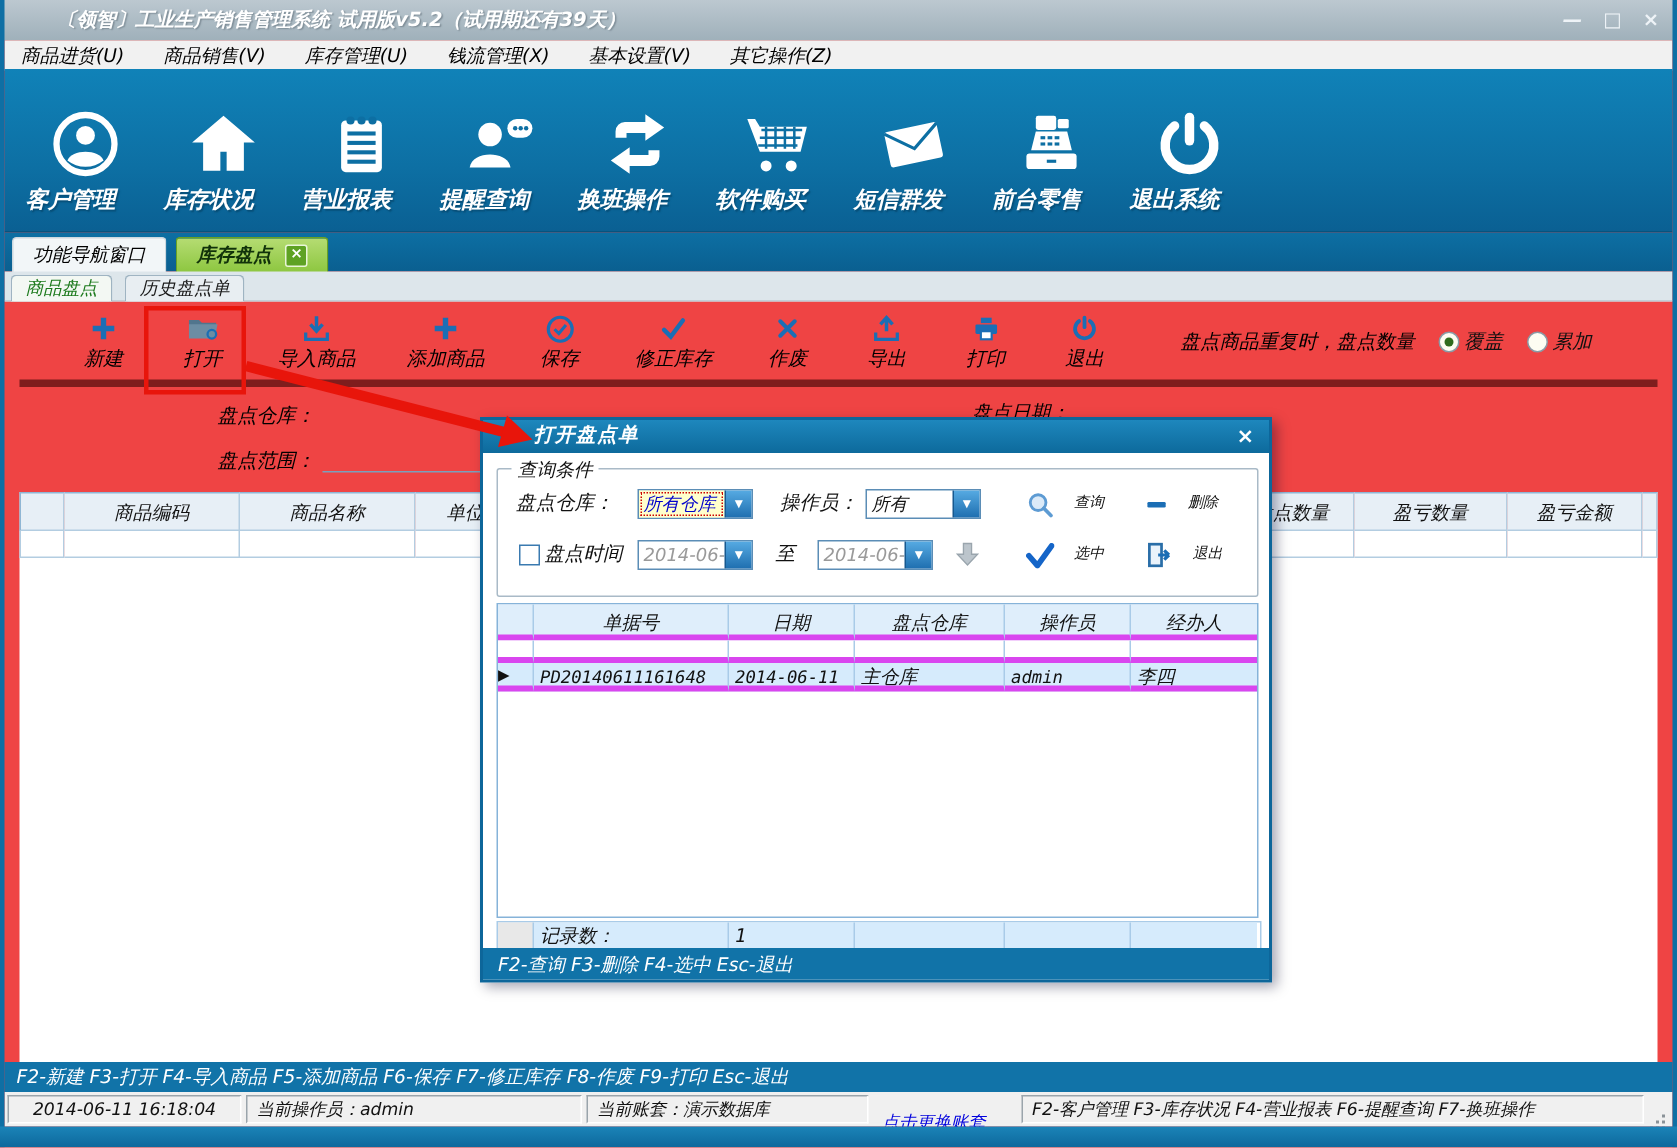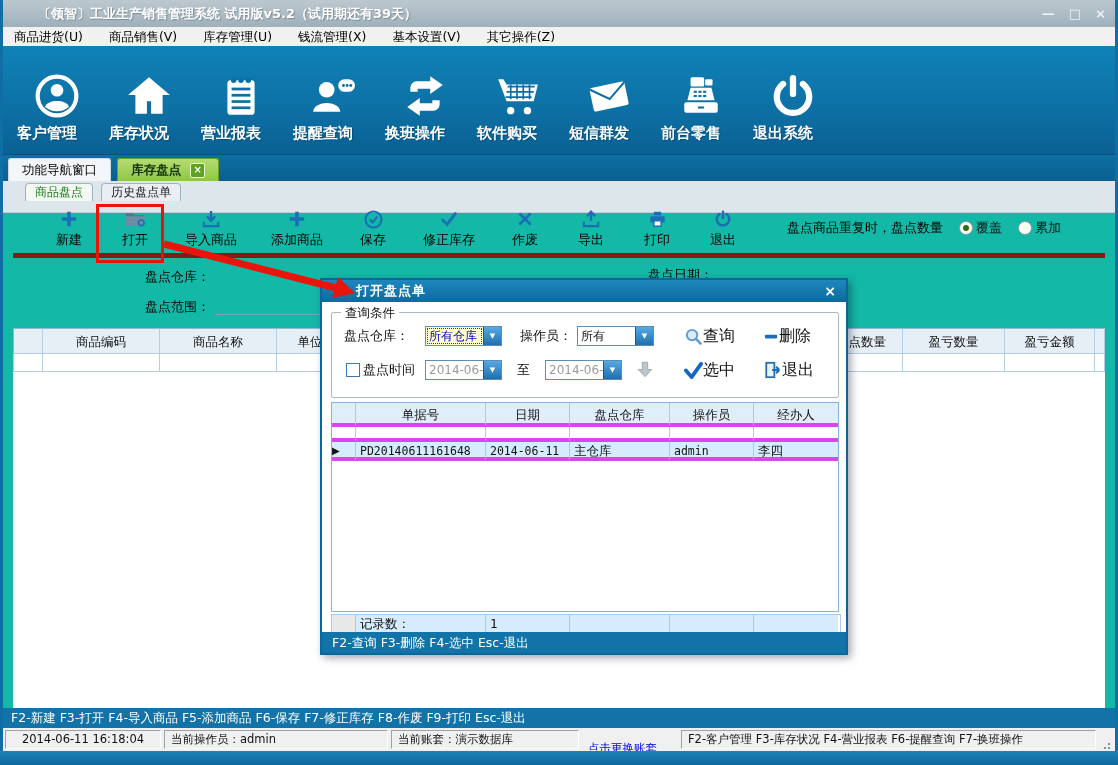--- a/index.html
+++ b/index.html
@@ -1,17 +1,17 @@
 <!DOCTYPE html>
 <html><head>
 <meta charset="utf-8">
 <style>
   html,body{margin:0;padding:0;}
-  #app{position:relative;width:1118px;height:765px;background:#14b8a6;overflow:hidden;
-       font-family:"DejaVu Sans","Liberation Sans",sans-serif;font-size:13px;color:#111;}
+  #app{position:relative;width:1118px;height:765px;background:#ef4444;overflow:hidden;
+       font-family:"DejaVu Sans","Liberation Sans",sans-serif;font-size:13px;color:#111;font-style:italic;}
   .edge{position:absolute;top:0;width:3px;height:765px;background:#0f6fa4;z-index:4;}
   .edge-l{left:0;} .edge-r{right:0;}
 
   
   #titlebar{position:absolute;left:0;top:0;width:1118px;height:27px;
     background:linear-gradient(#bcc8d0,#9fb0ba);color:#fff;font-weight:bold;
     line-height:27px;padding-left:38px;box-sizing:border-box;text-shadow:1px 1px 1px #7d8c96;}
   #win-controls{position:absolute;right:12px;top:0;height:27px;display:flex;gap:14px;align-items:center;
     color:#eef3f7;font-weight:bold;font-size:13px;text-shadow:none;}
   #win-controls span{cursor:default;}
@@ -34,22 +34,22 @@
     background:linear-gradient(#0d6fa3,#0a5f90);padding:3px 0 0 5px;box-sizing:border-box;}
   .tab{display:inline-flex;align-items:center;height:23px;padding:0 13px;font-size:12.5px;
     border-radius:3px 3px 0 0;margin-right:2px;cursor:pointer;}
   .tab-plain{background:#f2f6f8;color:#000;border:1px solid #cdd8df;border-bottom:0;}
   .tab-green{background:linear-gradient(#b5dc72,#8cc63f);color:#11320a;font-weight:bold;
     border:1px solid #69a124;border-bottom:0;}
   .tab-close{display:inline-block;width:13px;height:13px;margin-left:9px;background:#5ea223;
     border:1px solid #e9f5d8;color:#fff;font-size:10px;line-height:12px;text-align:center;border-radius:2px;}
 
   
-  #subtabstrip{position:absolute;left:3px;top:181px;width:1112px;height:32px;background:#dde6eb;
-    border-bottom:1px solid #c2cfd8;padding-left:22px;box-sizing:border-box;}
+  #subtabstrip{position:absolute;left:3px;top:181px;width:1112px;height:20px;background:#dde6eb;
+    border-bottom:1px solid #c2cfd8;padding-left:4px;box-sizing:border-box;}
   .subtab{display:inline-block;height:17px;line-height:17px;margin-top:2px;padding:0 9px;font-size:12px;
     border:1px solid #9fb4c2;border-bottom:0;border-radius:4px 4px 0 0;margin-right:4px;cursor:pointer;}
   .subtab-active{background:#f3f8f3;color:#1c7a1c;}
   .subtab-plain{background:#e8eef2;color:#1a1a1a;}
 
   
   #actionbar{position:absolute;left:13px;top:202px;width:1092px;height:56px;
     display:flex;align-items:center;border-bottom:5px solid #7f1d1d;box-sizing:border-box;padding-left:28px;}
   .ab-btn{width:56px;text-align:center;cursor:pointer;margin-right:10px;flex:none;}
   .ab-wide{width:76px;}
@@ -92,21 +92,21 @@
   #dlg-group-label{position:absolute;left:9px;top:-8px;background:#fff;padding:0 4px;font-size:12.5px;}
   .dlg-row{position:absolute;left:0;width:100%;height:22px;}
   #dlg-row1{top:12px;} #dlg-row2{top:46px;}
   .dlg-row .lbl{position:absolute;font-size:13px;line-height:22px;}
   .combo{position:absolute;height:20px;border:1px solid #5b8db6;background:#fff;display:flex;box-sizing:border-box;}
   .combo .val{flex:1;font-size:12px;line-height:18px;padding-left:3px;overflow:hidden;white-space:nowrap;}
   .combo .dd{width:17px;background:linear-gradient(#56aae2,#1f6fb0);border-left:1px solid #17598f;
     color:#fff;font-size:7px;line-height:18px;text-align:center;cursor:pointer;}
   .combo-focus .val{background:#ffffcc;color:#0000cc;outline:1px dotted #c00;outline-offset:-2px;}
   .combo-gray .val{color:#9a9a9a;}
-  .dlg-btn{position:absolute;display:flex;align-items:center;gap:0;cursor:pointer;font-size:16px;line-height:22px;}
+  .dlg-btn{position:absolute;display:flex;align-items:center;gap:13px;cursor:pointer;font-size:10px;line-height:22px;}
   .chk{position:absolute;width:12px;height:12px;top:4px;background:#fff;border:1px solid #3a7ab0;cursor:pointer;}
 
   
   #dlg-table{position:absolute;left:9px;top:122px;width:508px;height:210px;border:1px solid #86b3d9;box-sizing:border-box;background:#fff;}
   .dt-row{display:flex;}
   .dt-cell{box-sizing:border-box;border-right:1px solid #a9cbe8;border-bottom:4px solid #d946ef;
     font-size:12.5px;overflow:hidden;white-space:nowrap;}
   .dt-head .dt-cell{height:24px;line-height:23px;background:#dfeefb;text-align:center;}
   .dt-filter .dt-cell{height:15px;background:#fff;}
   .dt-data .dt-cell{height:19px;line-height:18px;background:#d6ebfc;padding-left:4px;text-align:left;}

